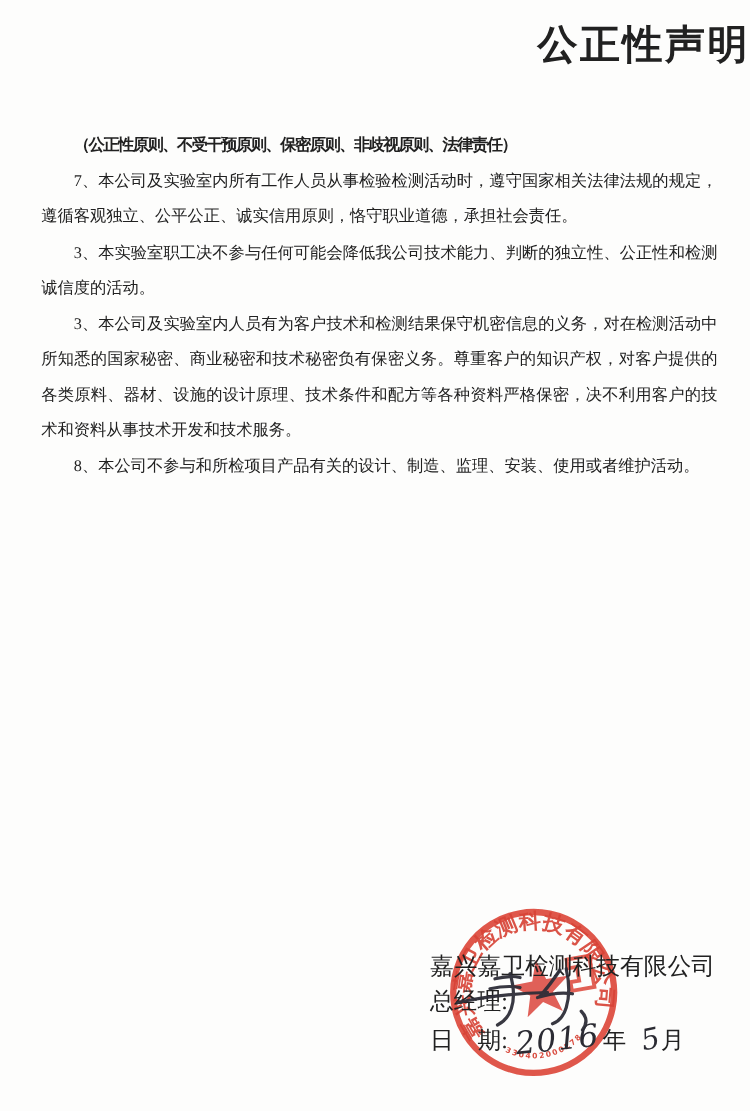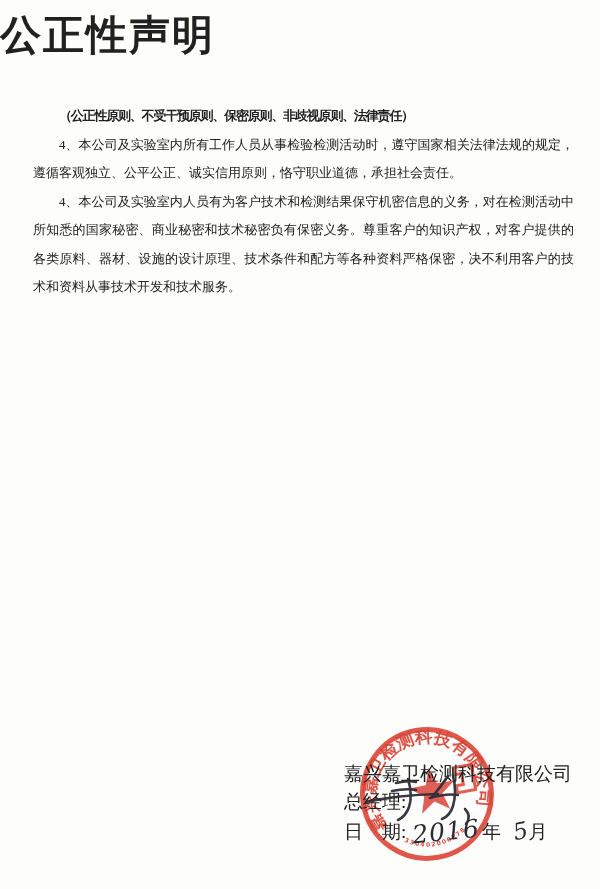--- a/index.html
+++ b/index.html
@@ -10,22 +10,22 @@
     position: relative;
     overflow: hidden;
     background: #fdfdfc;
     font-family: "Liberation Serif", "DejaVu Serif", serif;
     color: #212121;
   }
   .page { position: relative; width: 600px; height: 889px; }
 
   .doc-title {
     margin: 8px 0 0 0;
-    text-align: left;
-    font-size: 41px;
+    text-align: right;
+    font-size: 32px;
     line-height: 54px;
     font-weight: 700;
     letter-spacing: 2px;
   }
 
   .body-text {
     margin-top: 40px;
     padding: 0 26px 0 33px;
     font-size: 13px;
     line-height: 28.5px;
@@ -80,22 +80,24 @@
 </style>
 </head>
 <body>
 
 <div class="page">
 
   <h1 class="doc-title">公正性声明</h1>
 
   <div class="body-text">
     <p class="principles">（公正性原则、不受干预原则、保密原则、非歧视原则、法律责任）</p>
-    <p>4、本公司及实验室内所有工作人员从事检验检测活动时，遵守国家相关法律法规的规定，遵循客观独立、公平公正、诚实信用原则，恪守职业道德，承担社会责任。</p>
-    <p>4、本公司及实验室内人员有为客户技术和检测结果保守机密信息的义务，对在检测活动中所知悉的国家秘密、商业秘密和技术秘密负有保密义务。尊重客户的知识产权，对客户提供的各类原料、器材、设施的设计原理、技术条件和配方等各种资料严格保密，决不利用客户的技术和资料从事技术开发和技术服务。</p>
+    <p>7、本公司及实验室内所有工作人员从事检验检测活动时，遵守国家相关法律法规的规定，遵循客观独立、公平公正、诚实信用原则，恪守职业道德，承担社会责任。</p>
+    <p>3、本实验室职工决不参与任何可能会降低我公司技术能力、判断的独立性、公正性和检测诚信度的活动。</p>
+    <p>3、本公司及实验室内人员有为客户技术和检测结果保守机密信息的义务，对在检测活动中所知悉的国家秘密、商业秘密和技术秘密负有保密义务。尊重客户的知识产权，对客户提供的各类原料、器材、设施的设计原理、技术条件和配方等各种资料严格保密，决不利用客户的技术和资料从事技术开发和技术服务。</p>
+    <p>8、本公司不参与和所检项目产品有关的设计、制造、监理、安装、使用或者维护活动。</p>
   </div>
 
   <svg class="seal" viewBox="0 0 150 150" aria-hidden="true">
     <g transform="rotate(-10 72 74)" fill="none">
       <circle cx="72" cy="74" r="63.5" stroke="#dc3527" stroke-width="5" opacity="0.9"></circle>
       <path id="sealArcTop" d="M 27.8 99.5 A 51 51 0 1 1 116.2 99.5" fill="none" stroke="none"></path>
       <text font-size="16.5" font-weight="700" fill="#d63426" opacity="0.92" font-family="Liberation Serif, serif">
         <textPath href="#sealArcTop" startOffset="0" textLength="208" lengthAdjust="spacingAndGlyphs">嘉兴嘉卫检测科技有限公司</textPath>
       </text>
       <polygon points="78,49 83.6,65.2 100.8,65.6 87.1,76 92.1,92.4 78,82.6 63.9,92.4 68.9,76 55.2,65.6 72.4,65.2" fill="#da352a" opacity="0.85"></polygon>

